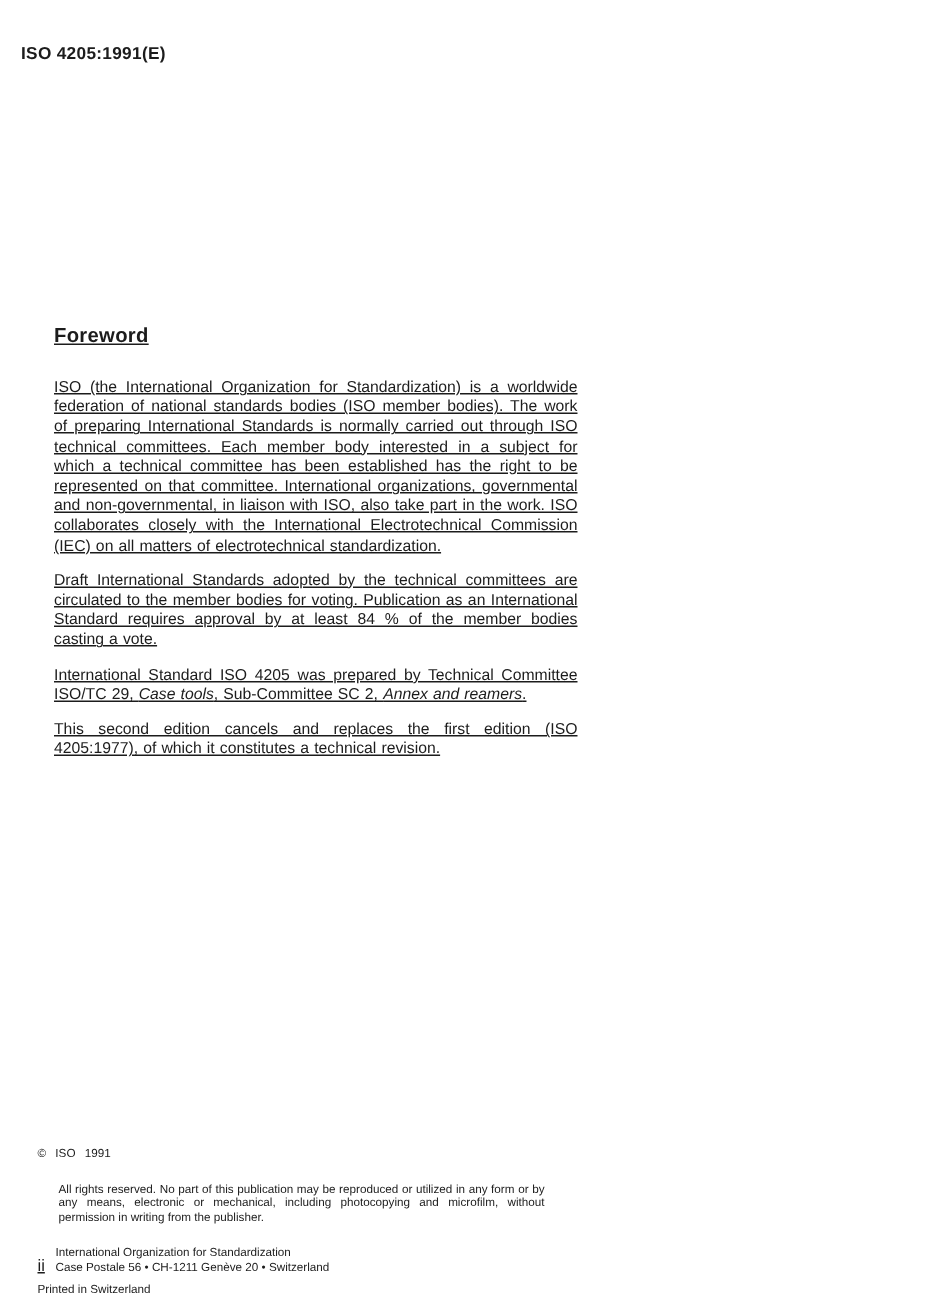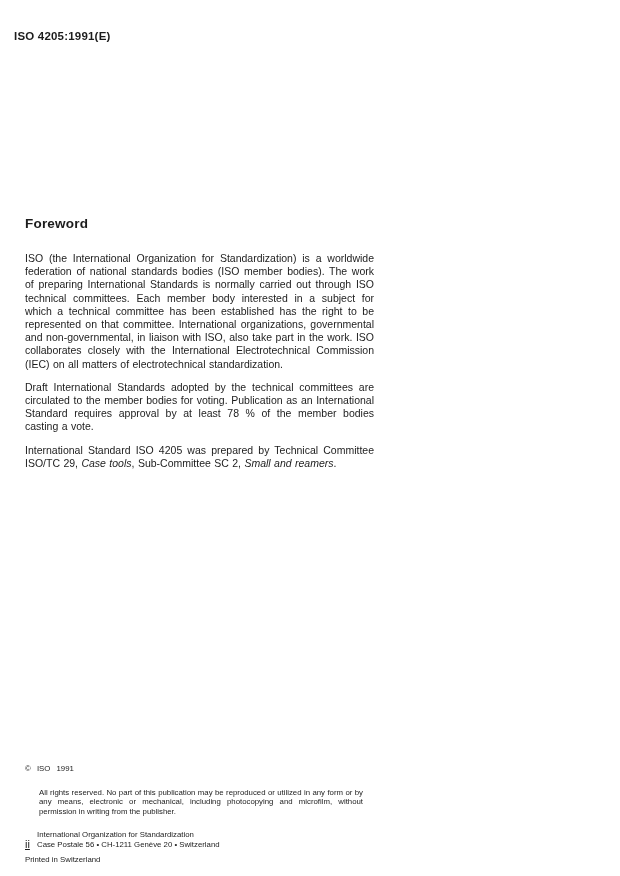--- a/index.html
+++ b/index.html
@@ -18,23 +18,24 @@
     position: absolute;
     left: 14px;
     top: 30px;
     font-size: 11.5px;
     font-weight: bold;
     letter-spacing: 0.2px;
   }
 
   .foreword {
     position: absolute;
-    left: 25px;
+    left: 36px;
     top: 216px;
     width: 349px;
+    text-decoration: underline;
   }
   .foreword h1 {
     font-size: 13.5px;
     font-weight: bold;
     margin: 0 0 21px 0;
     letter-spacing: 0.2px;
   }
   .foreword p {
     font-size: 10.5px;
     line-height: 13.2px;
@@ -78,24 +79,25 @@
 </head>
 <body>
 
 <div class="doc-id">ISO 4205:1991(E)</div>
 
 <div class="foreword">
   <h1>Foreword</h1>
 
   <p>ISO (the International Organization for Standardization) is a worldwide federation of national standards bodies (ISO member bodies). The work of preparing International Standards is normally carried out through ISO technical committees. Each member body interested in a subject for which a technical committee has been established has the right to be represented on that committee. International organizations, governmental and non-governmental, in liaison with ISO, also take part in the work. ISO collaborates closely with the International Electrotechnical Commission (IEC) on all matters of electrotechnical standardization.</p>
 
-  <p>Draft International Standards adopted by the technical committees are circulated to the member bodies for voting. Publication as an International Standard requires approval by at least 78 % of the member bodies casting a vote.</p>
+  <p>Draft International Standards adopted by the technical committees are circulated to the member bodies for voting. Publication as an International Standard requires approval by at least 84 % of the member bodies casting a vote.</p>
 
-  <p><span>International Standard ISO 4205 was prepared by Technical Committee ISO/TC 29, </span><i>Case tools</i><span>, Sub-Committee SC 2, </span><i>Small and reamers</i><span>.</span></p>
+  <p><span>International Standard ISO 4205 was prepared by Technical Committee ISO/TC 29, </span><i>Case tools</i><span>, Sub-Committee SC 2, </span><i>Annex and reamers</i><span>.</span></p>
 
+  <p>This second edition cancels and replaces the first edition (ISO 4205:1977), of which it constitutes a technical revision.</p>
 
 </div>
 
 <div class="copyright">
   <p class="notice">© ISO 1991</p>
   <p class="rights">All rights reserved. No part of this publication may be reproduced or utilized in any form or by any means, electronic or mechanical, including photocopying and microfilm, without permission in writing from the publisher.</p>
   <div class="publisher">
     <div>International Organization for Standardization</div>
     <div>Case Postale 56 • CH-1211 Genève 20 • Switzerland</div>
   </div>

